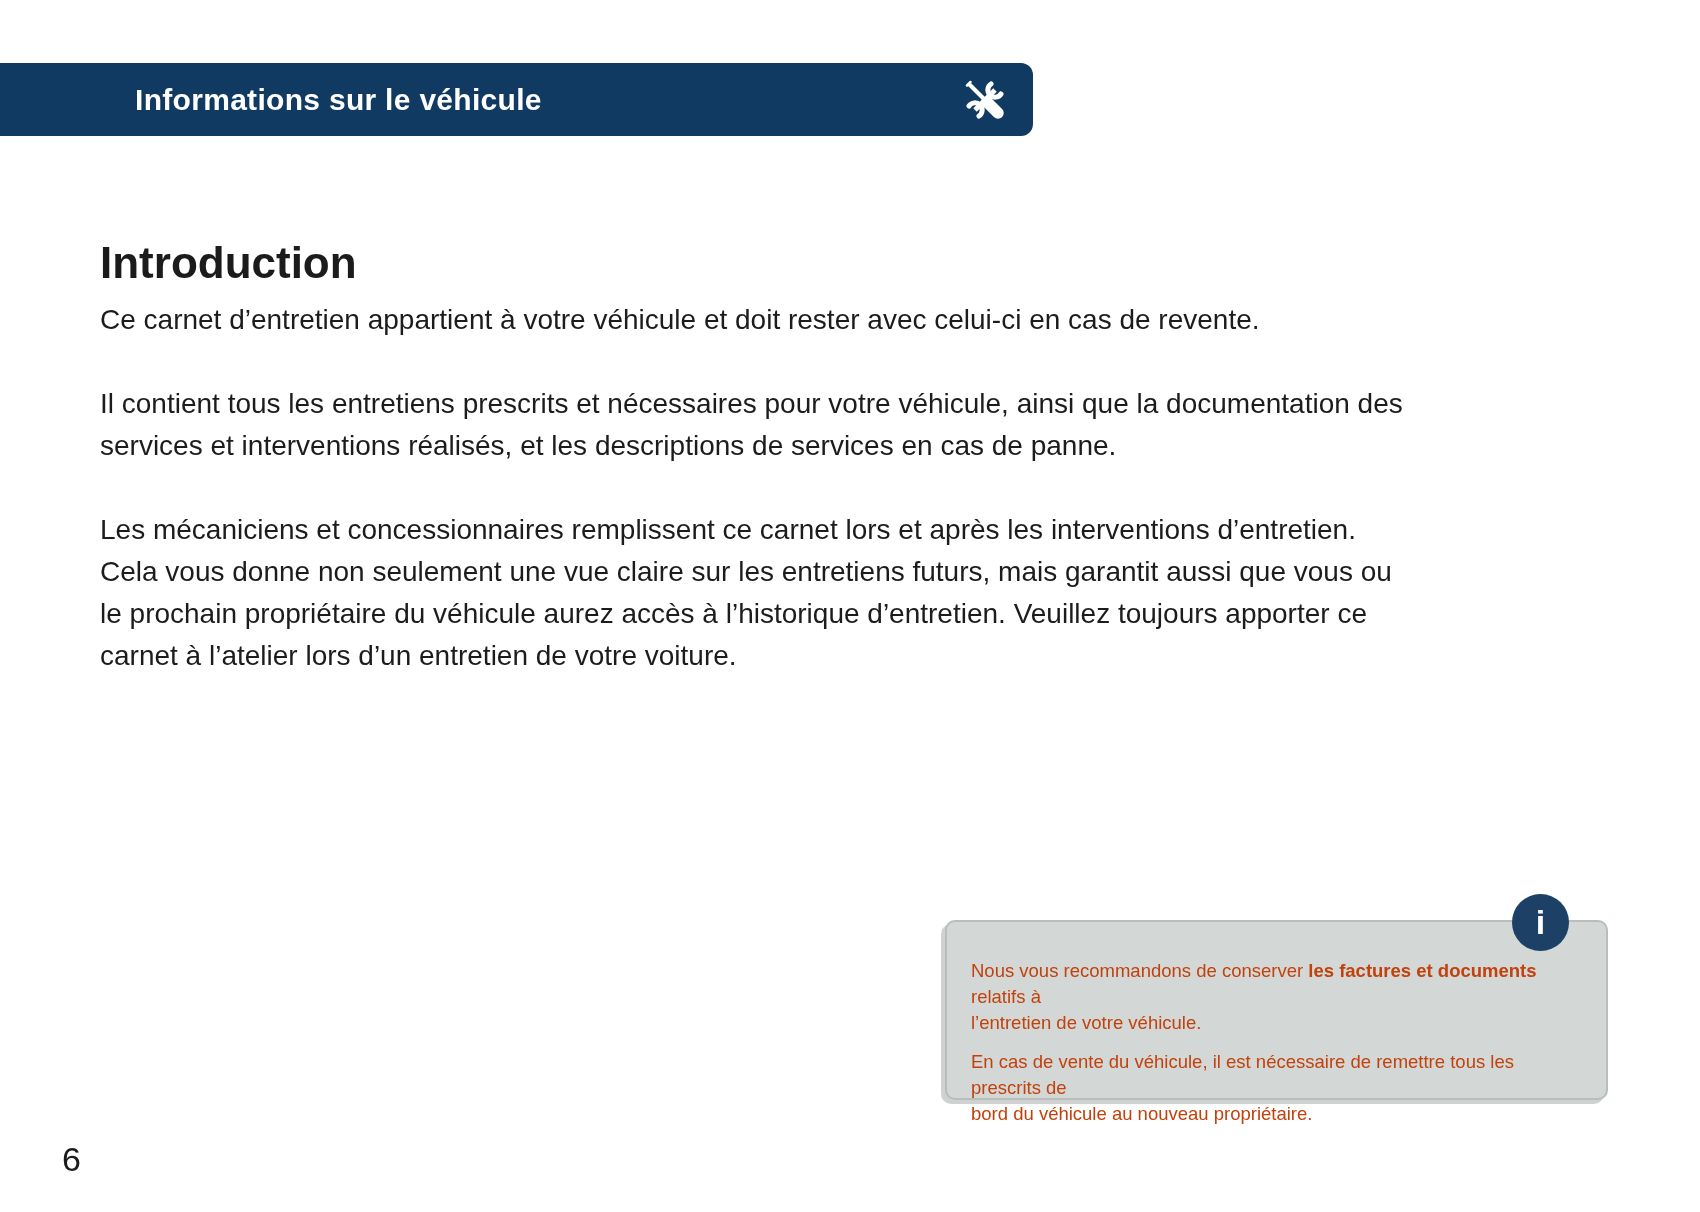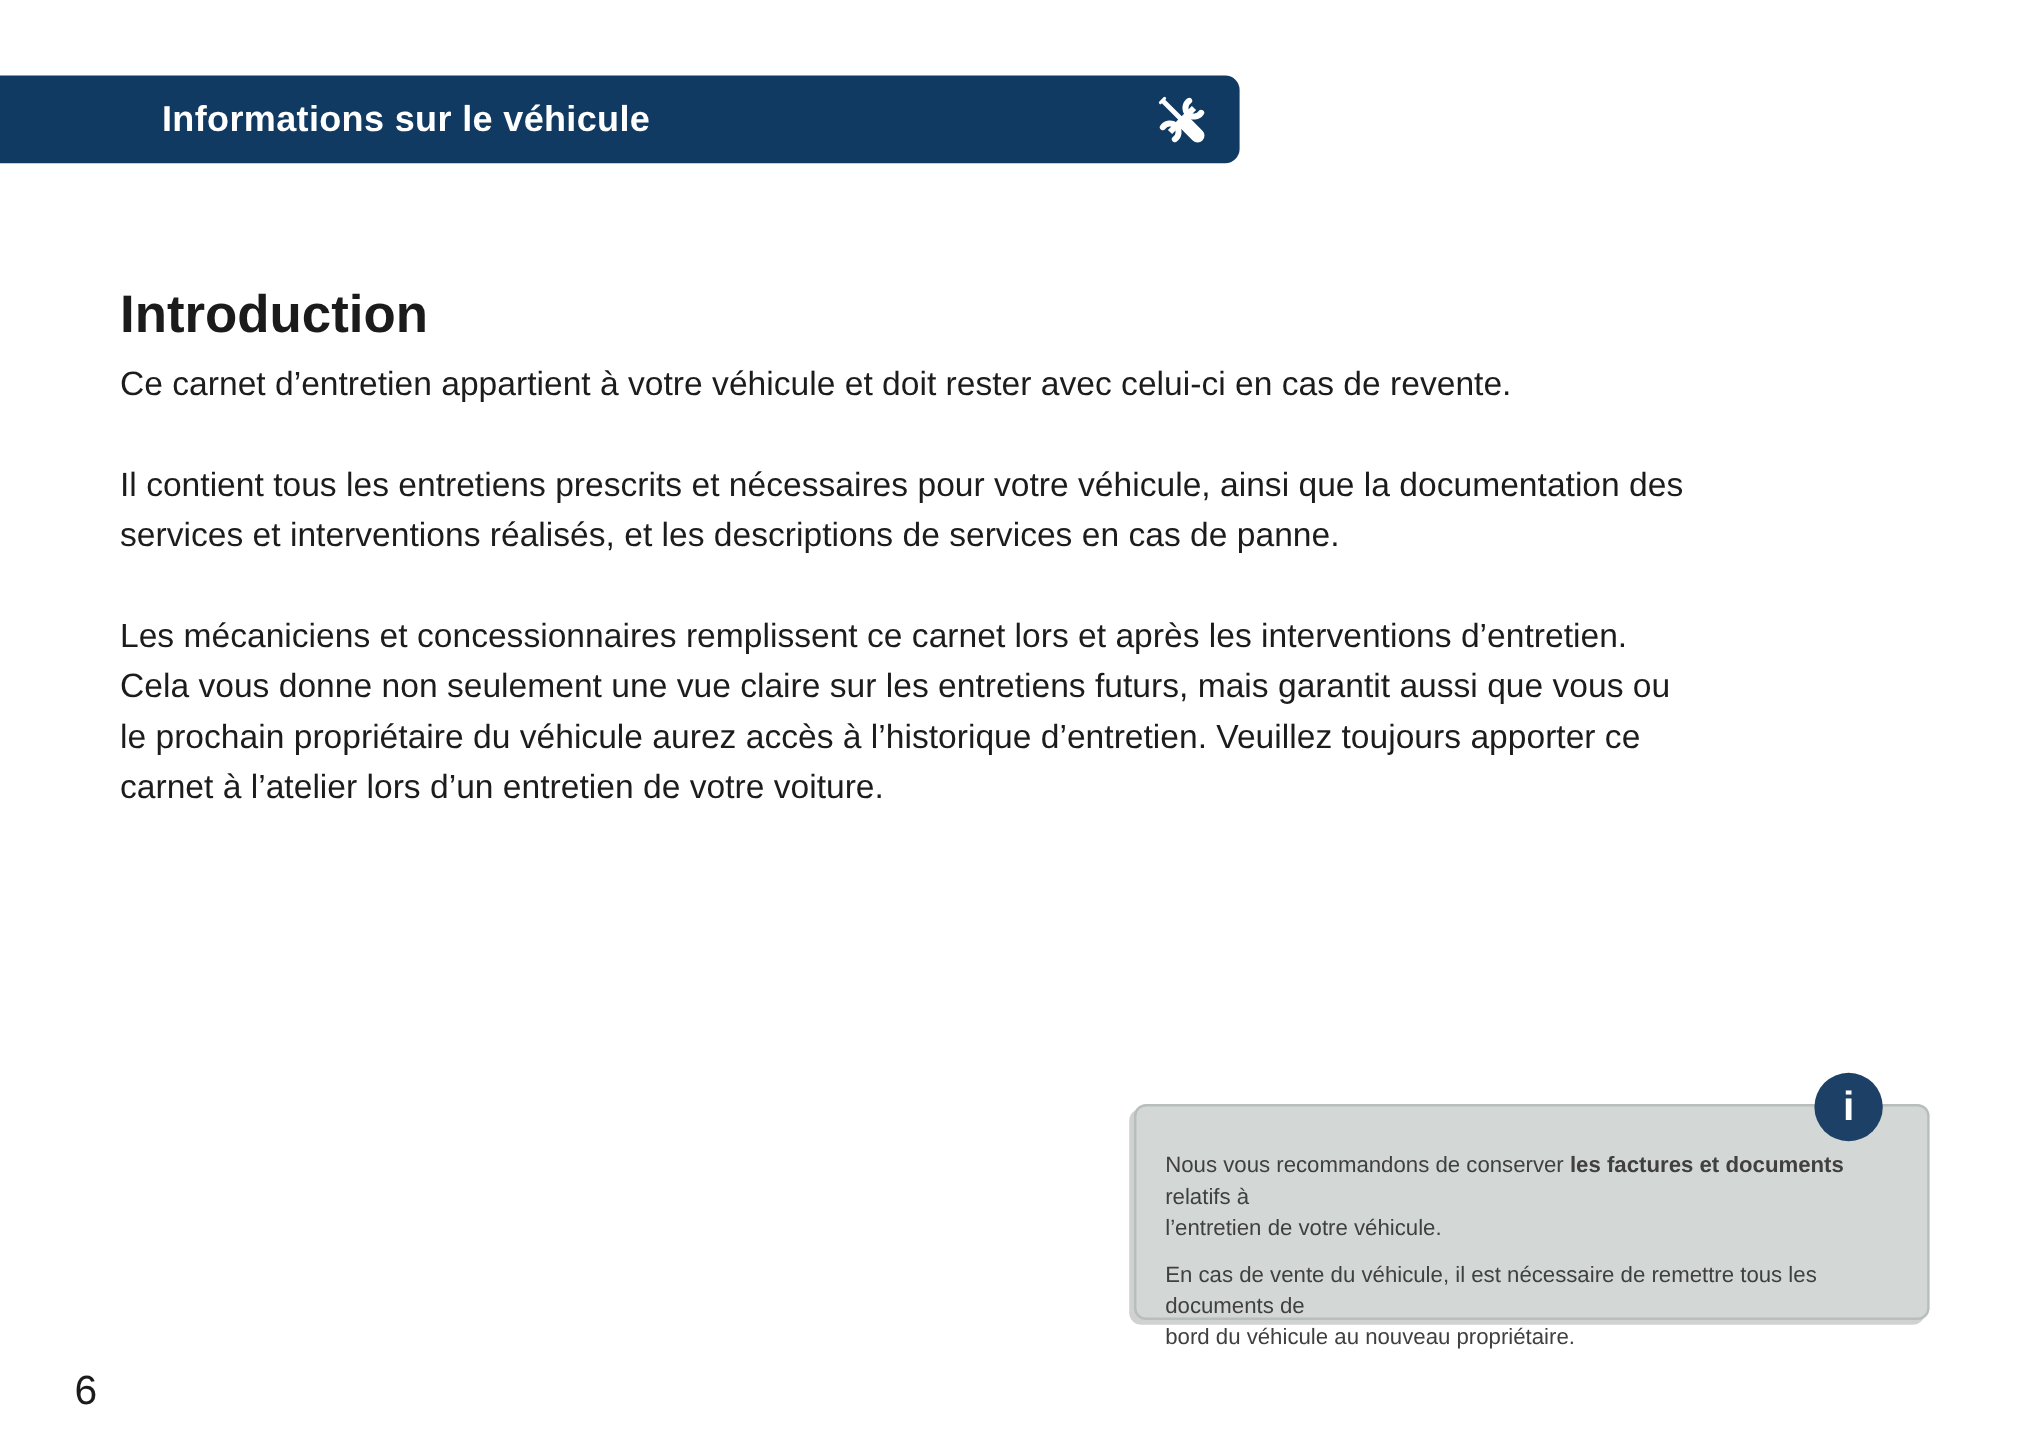--- a/index.html
+++ b/index.html
@@ -44,21 +44,21 @@
     position: absolute; left: 945px; top: 920px;
     width: 663px; height: 180px;
     background: #d3d8d6;
     border: 2px solid #b7bebc;
     border-radius: 10px;
     box-shadow: -4px 4px 0 0 rgba(150, 156, 154, 0.45);
     padding: 36px 26px 0 24px;
   }
   .info-box p {
     font-size: 18.5px; line-height: 26px;
-    color: #404040;
+    color: #c2410c;
     margin-bottom: 13px;
     white-space: pre-line;
   }
   .info-badge {
     position: absolute; top: -28px; right: 37px;
     width: 57px; height: 57px;
     border-radius: 50%;
     background: #1d4166;
     color: #ffffff;
     display: flex; align-items: center; justify-content: center;
@@ -101,19 +101,19 @@
 le prochain propriétaire du véhicule aurez accès à l’historique d’entretien. Veuillez toujours apporter ce
 carnet à l’atelier lors d’un entretien de votre voiture.</p>
   </main>
 
   <aside class="info-box">
     <div class="info-badge">
       <span>i</span>
     </div>
     <p><span>Nous vous recommandons de conserver </span><strong>les factures et documents</strong><span> relatifs à
 l’entretien de votre véhicule.</span></p>
-    <p>En cas de vente du véhicule, il est nécessaire de remettre tous les documents de
+    <p>En cas de vente du véhicule, il est nécessaire de remettre tous les prescrits de
 bord du véhicule au nouveau propriétaire.</p>
   </aside>
 
   <div class="page-number">6</div>
 
 </div>
 
 </body></html>

